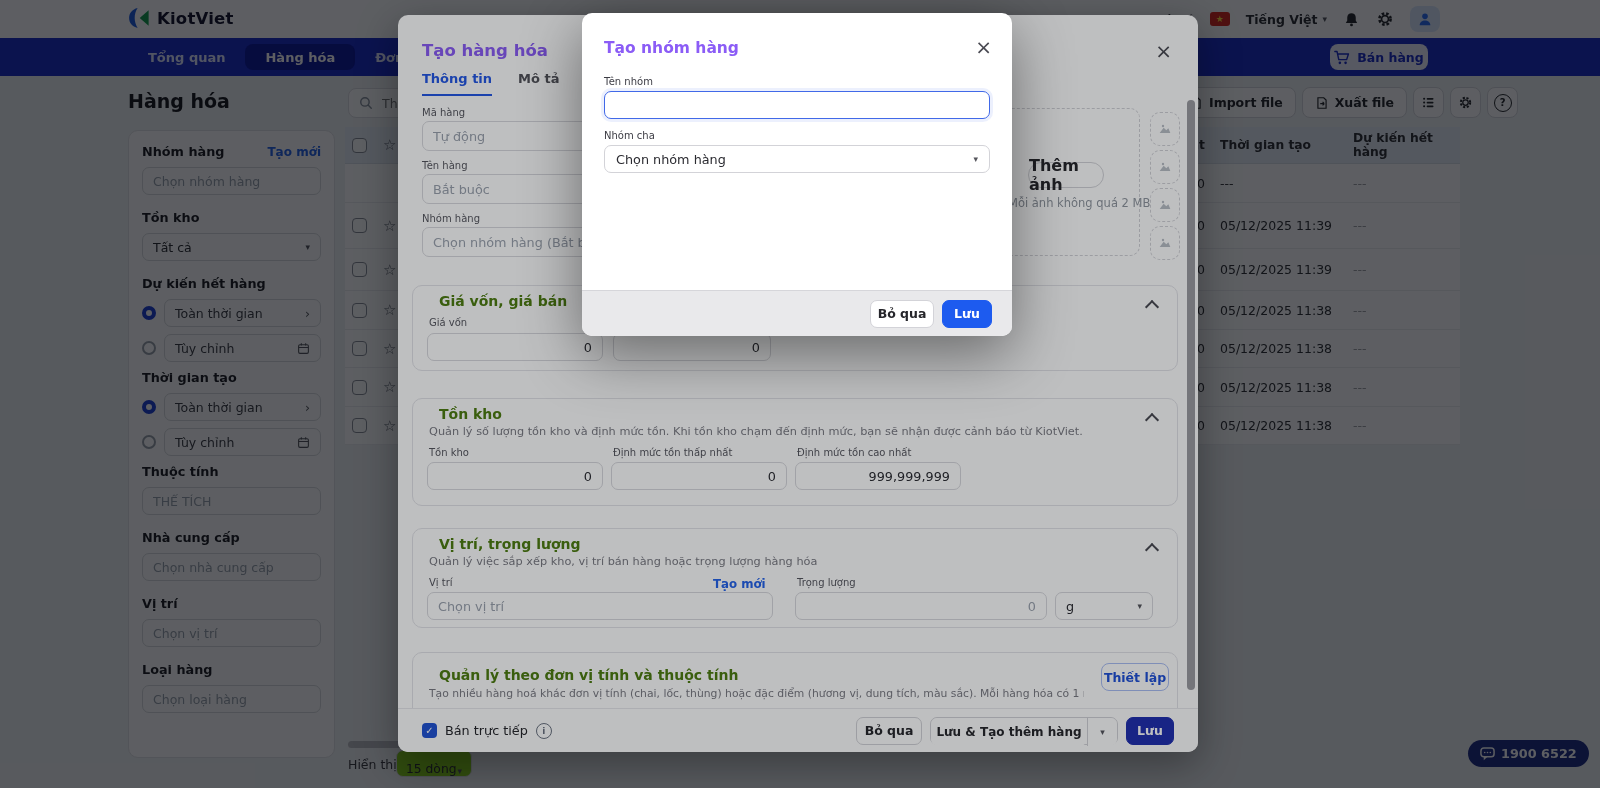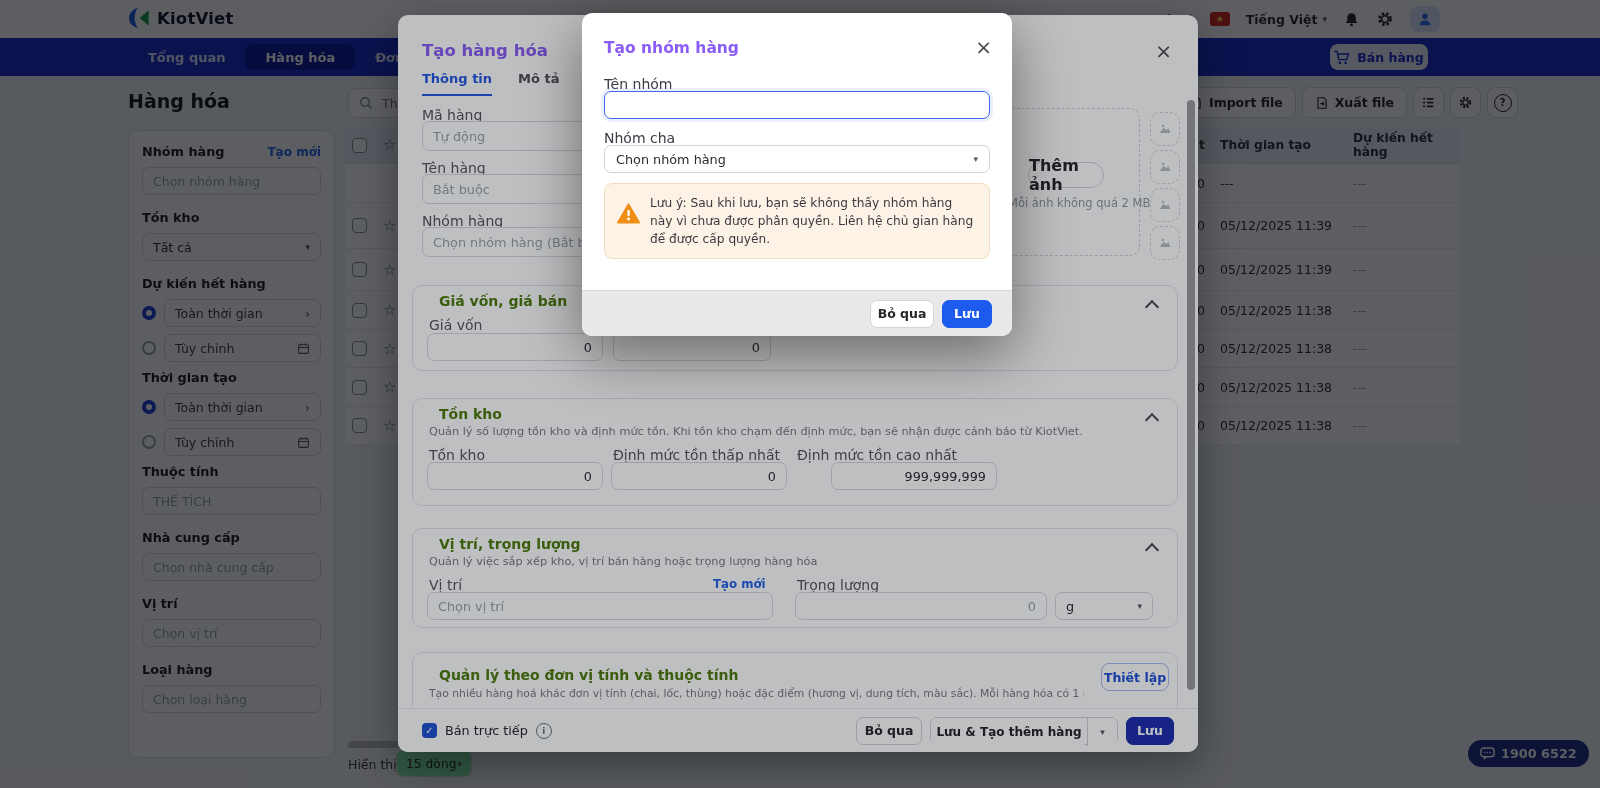--- a/index.html
+++ b/index.html
@@ -43,32 +43,32 @@
   .table{left:345px;top:127px;width:1115px;z-index:1}
   .thead{position:relative;height:36px;background:#e9eef7;border-bottom:1px solid #d9dfe9;font-size:12.3px;font-weight:700;color:#2e2e33}
   .trow{position:relative;background:#fff;border-bottom:1px solid #ececf0;font-size:12.5px;color:#2f2f34}
   .cell{position:absolute;top:0;height:100%;display:flex;align-items:center}
   .c-check{left:7px}.c-star{left:38px;color:#5f6570;font-size:15px}
   .c-ordered{left:780px;width:80px;justify-content:flex-end}
   .c-created{left:875px}.c-forecast{left:1008px;color:#a2a2a8}
   .checkbox{width:15px;height:15px;border:1.5px solid #8a8f98;border-radius:4px;background:#fff;box-sizing:border-box}
   .hscroll{left:348px;top:741px;width:164px;height:7px;background:#bdbdc2;border-radius:4px;z-index:1}
   .pag-lbl{left:348px;top:757px;font-size:12.5px;color:#3a3a40;z-index:1}
-  .pag-sel{left:396px;top:750px;width:76px;height:27px;background:#86efac;border:1px solid #d8d8dd;border-radius:7px;display:flex;align-items:center;justify-content:space-between;padding:0 9px;font-size:12.3px;color:#2b2b31;z-index:1}
+  .pag-sel{left:396px;top:750px;width:76px;height:27px;background:#84cc16;border:1px solid #d8d8dd;border-radius:7px;display:flex;align-items:flex-end;justify-content:space-between;padding:0 9px;font-size:12.3px;color:#2b2b31;z-index:1}
   .phone{left:1468px;top:740px;height:27px;background:#1d2b87;border-radius:14px;display:flex;align-items:center;gap:6px;padding:0 12px;color:#fff;font-size:12.8px;font-weight:800;z-index:1}
   
   .dim1{left:0;top:0;width:1600px;height:788px;background:rgba(4,6,12,.52);z-index:5}
   .dim2{left:0;top:0;width:1600px;height:788px;background:rgba(4,6,12,.26);z-index:15}
   
   .pmodal{left:398px;top:15px;width:800px;height:737px;background:#fff;border-radius:10px;z-index:10;overflow:hidden;box-shadow:0 12px 40px rgba(0,0,0,.35)}
   .m-title{font-size:16.5px;font-weight:800;color:#8b5cf6}
   .close-x{font-size:20px;color:#4a4a52;line-height:1}
   .tab{font-size:13px;font-weight:700;color:#53535a;padding-bottom:8px}
   .tab.active{color:#2457e6;border-bottom:2.5px solid #2457e6}
-  .plbl{font-size:14px;color:#56565e}
+  .plbl{font-size:10px;color:#56565e}
   .ib{border:1px solid #d8d8dd;border-radius:7px;background:#fff;font-family:inherit;font-size:12.8px;color:#2b2b31;padding:0 10px;box-sizing:border-box}
   .dashed{border:1.5px dashed #d2d2d7;border-radius:10px}
   .thumb{width:30px;height:34px;display:flex;align-items:center;justify-content:center}
   .pcard{left:14px;width:766px;background:#fff;border:1px solid #e3e3e8;border-radius:10px}
   .pcard .t{position:absolute;left:26px;top:7px;font-size:14px;font-weight:800;color:#4d7c0f}
   .pcard .d{position:absolute;left:16px;top:26px;font-size:11.3px;color:#7a7a82;white-space:nowrap;overflow:hidden}
   .chevup{position:absolute;right:20px;top:14px;width:8px;height:8px;border-left:2px solid #4a4a52;border-top:2px solid #4a4a52;transform:rotate(45deg)}
   .pfoot{position:absolute;left:0;bottom:0;width:800px;height:44px;background:#fff;border-top:1px solid #e8e8ec;display:flex;align-items:center;padding:0 24px;box-sizing:border-box}
   .cb{width:15px;height:15px;background:#2153d4;border-radius:4px;display:flex;align-items:center;justify-content:center;color:#fff;font-size:10px}
   .info-i{width:14px;height:14px;border:1.3px solid #6b7280;border-radius:50%;display:flex;align-items:center;justify-content:center;font-size:9px;color:#6b7280;font-weight:700}
@@ -442,21 +442,21 @@
 
   <div class="abs pcard" style="top:383px;height:108px">
     <span class="t">Tồn kho</span>
     <span class="chevup" style="top:16px"></span>
     <span class="d" style="width:700px">Quản lý số lượng tồn kho và định mức tồn. Khi tồn kho chạm đến định mức, bạn sẽ nhận được cảnh báo từ KiotViet.</span>
     <span class="abs plbl" style="left:16px;top:48px">Tồn kho</span>
     <input class="abs ib" style="left: 14px; top: 63px; width: 176px; height: 28px; text-align: right;" value="0">
     <span class="abs plbl" style="left:200px;top:48px">Định mức tồn thấp nhất</span>
     <input class="abs ib" style="left: 198px; top: 63px; width: 176px; height: 28px; text-align: right;" value="0">
     <span class="abs plbl" style="left:384px;top:48px">Định mức tồn cao nhất</span>
-    <input class="abs ib" style="left: 382px; top: 63px; width: 166px; height: 28px; text-align: right; margin-left: 36px;" value="999,999,999">
+    <input class="abs ib" style="left: 382px; top: 63px; width: 166px; height: 28px; text-align: right;" value="999,999,999">
   </div>
 
   <div class="abs pcard" style="top:513px;height:100px">
     <span class="t">Vị trí, trọng lượng</span>
     <span class="chevup" style="top:16px"></span>
     <span class="d">Quản lý việc sắp xếp kho, vị trí bán hàng hoặc trọng lượng hàng hóa</span>
     <span class="abs plbl" style="left:16px;top:48px">Vị trí</span>
     <span class="abs" style="left:300px;top:48px;font-size:11.8px;font-weight:700;color:#2563eb">Tạo mới</span>
     <input class="abs ib" style="left: 14px; top: 63px; width: 346px; height: 28px;" placeholder="Chọn vị trí">
     <span class="abs plbl" style="left:384px;top:48px">Trọng lượng</span>
@@ -504,30 +504,20 @@
 <div class="abs gmodal">
   <div class="abs m-title" style="left:22px;top:26px;font-size:15.5px">Tạo nhóm hàng</div>
   <div class="abs close-x" style="right:20px;top:24px">×</div>
   <div class="abs plbl" style="left:22px;top:63px;color:#3c3c44">Tên nhóm</div>
   <input class="g-inp" style="top: 78px;">
   <div class="abs plbl" style="left:22px;top:117px;color:#3c3c44">Nhóm cha</div>
   <div class="g-sel" style="top:132px">
     <span>Chọn nhóm hàng</span>
       <span class="caret">▾</span>
   </div>
-  <div class="g-warn">
-    <span style="margin-top:8px">
-      <svg width="23" height="21" viewBox="0 0 24 22">
-          <path d="M12 1.5 L23 20.5 H1 Z" fill="#ef8d15" stroke="#ef8d15" stroke-width="2" stroke-linejoin="round"></path>
-          <rect x="10.9" y="7" width="2.4" height="7" rx="1.2" fill="#fff"></rect>
-          <circle cx="12.1" cy="16.8" r="1.5" fill="#fff"></circle>
-        </svg>
-    </span>
-    <span class="g-warn-txt">Lưu ý: Sau khi lưu, bạn sẽ không thấy nhóm hàng này vì chưa được phân quyền. Liên hệ chủ gian hàng để được cấp quyền.</span>
-  </div>
   <div class="g-foot">
     <div class="btn" style="width:64px">
         <span>Bỏ qua</span>
       </div>
     <div class="btn blue" style="width:50px">
         <span>Lưu</span>
       </div>
   </div>
 </div>
 

